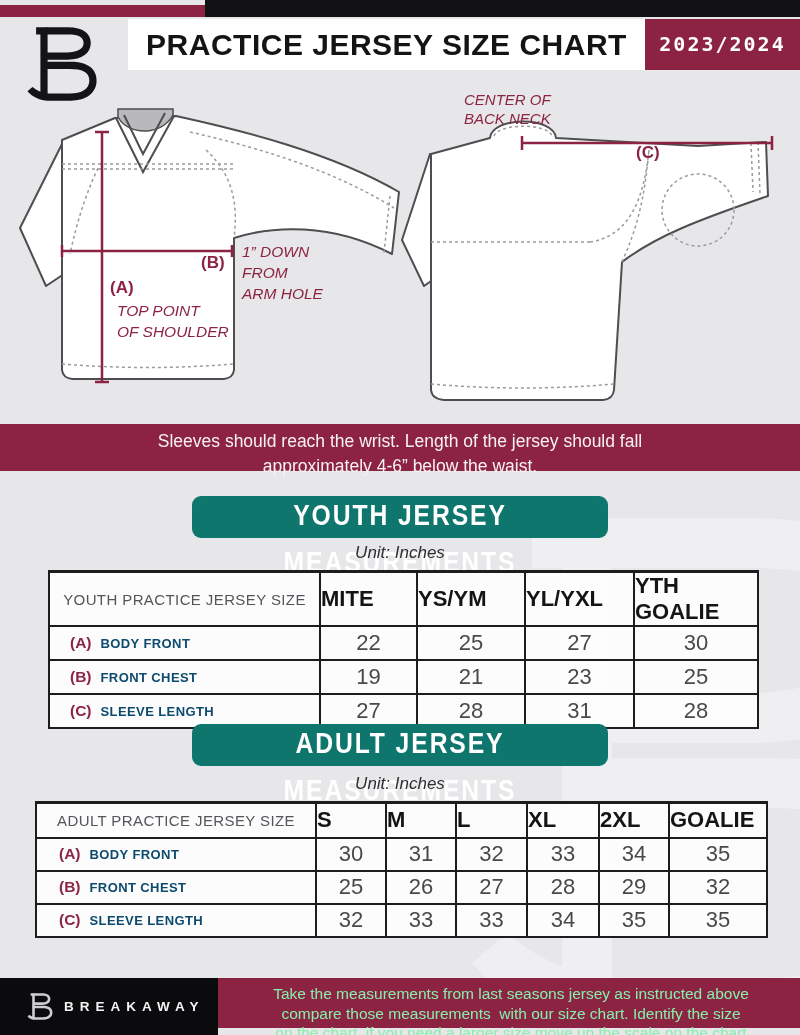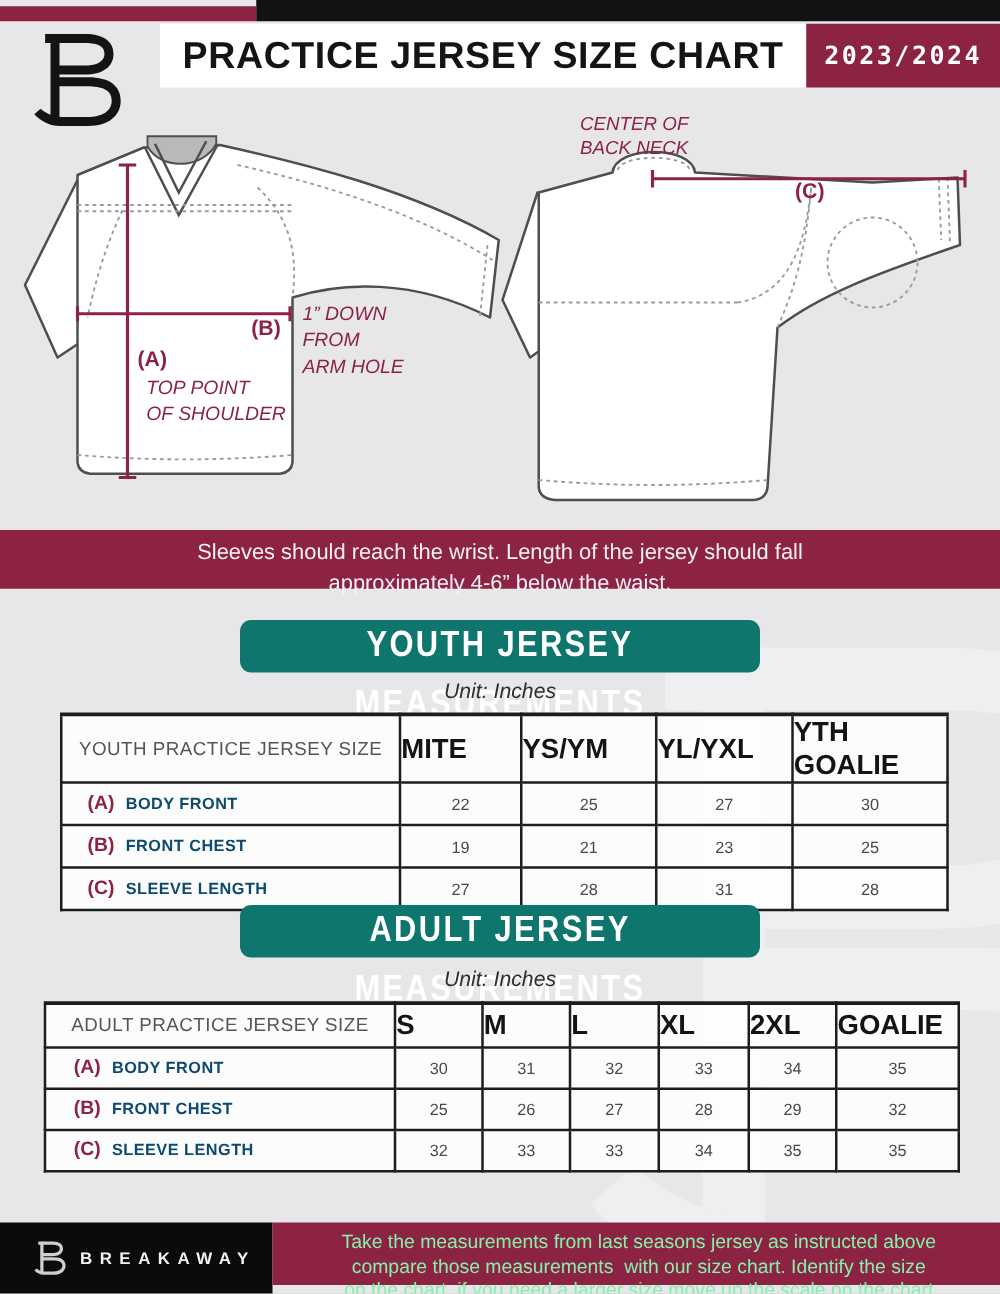--- a/index.html
+++ b/index.html
@@ -42,21 +42,21 @@
   .section-box span{display:inline-block;font-weight:700;font-size:26px;letter-spacing:2px;transform:scale(.95,1.12);}
   .unit{position:absolute;left:0;width:800px;text-align:center;font-style:italic;font-size:17px;font-weight:500;color:#2f2f31;z-index:3;}
   
   table.mtable{
     position:absolute;border-collapse:collapse;table-layout:fixed;z-index:3;
     border:2px solid #1d1d1f;border-top-width:3px;
   }
   .mtable th,.mtable td{border:2px solid #1d1d1f;background:rgba(255,255,255,.88);padding:0;}
   .mtable th.size-label{font-weight:400;font-size:15px;color:#54555a;letter-spacing:.4px;text-align:center;}
   .mtable th{font-weight:700;font-size:22px;color:#141416;text-align:left;}
-  .mtable td.val{text-align:center;font-size:13px;color:#49494c;font-weight:400;}
+  .mtable td.val{text-align:center;font-size:22px;color:#49494c;font-weight:400;}
   .mtable td.rowhead{text-align:left;}
   .rk{color:var(--maroon);font-weight:800;font-size:15.5px;margin-right:9px;}
   .rl{color:#0c4a6e;font-weight:600;font-size:13px;letter-spacing:.4px;}
   table.youth tr.head{height:38px;} table.youth tr.data{height:34px;}
   table.youth td.rowhead{padding-left:20px;}
   table.adult tr.head{height:35px;} table.adult tr.data{height:33px;}
   table.adult td.rowhead{padding-left:22px;}
   
   .watermark{position:absolute;left:462px;top:498px;z-index:1;}
   

